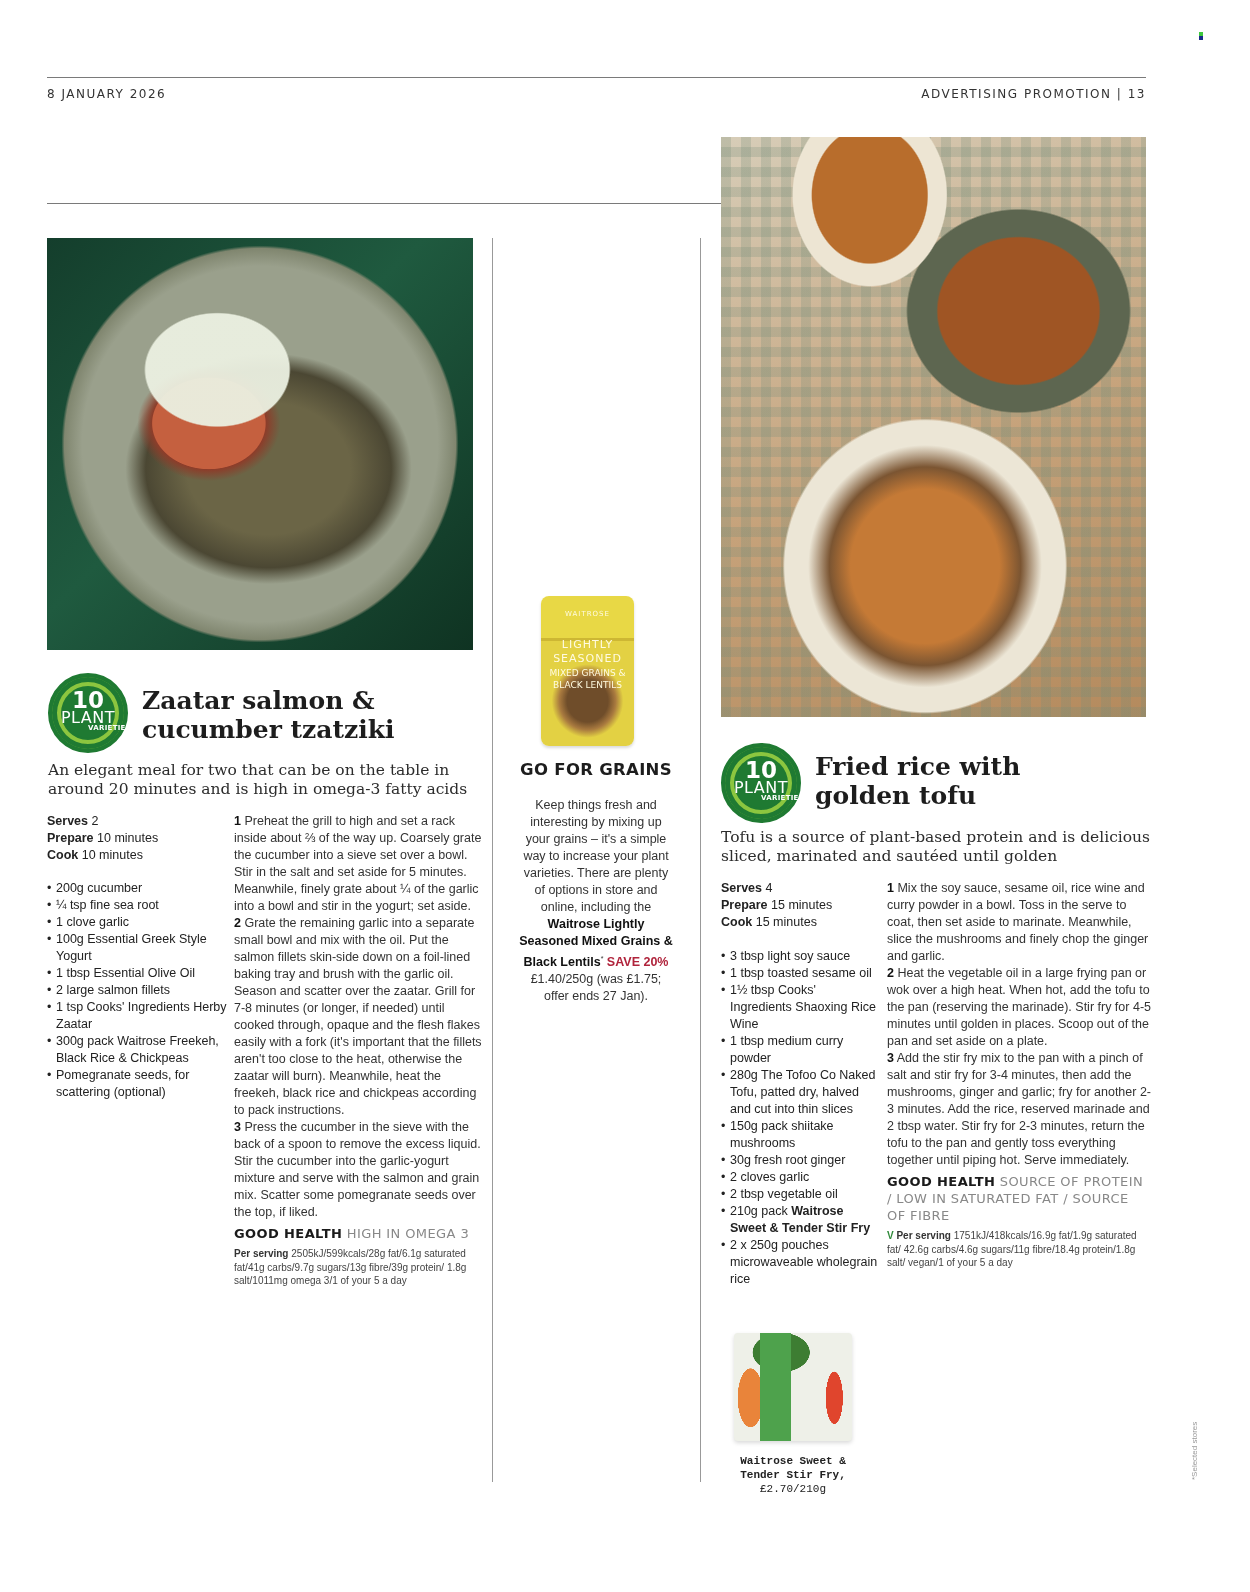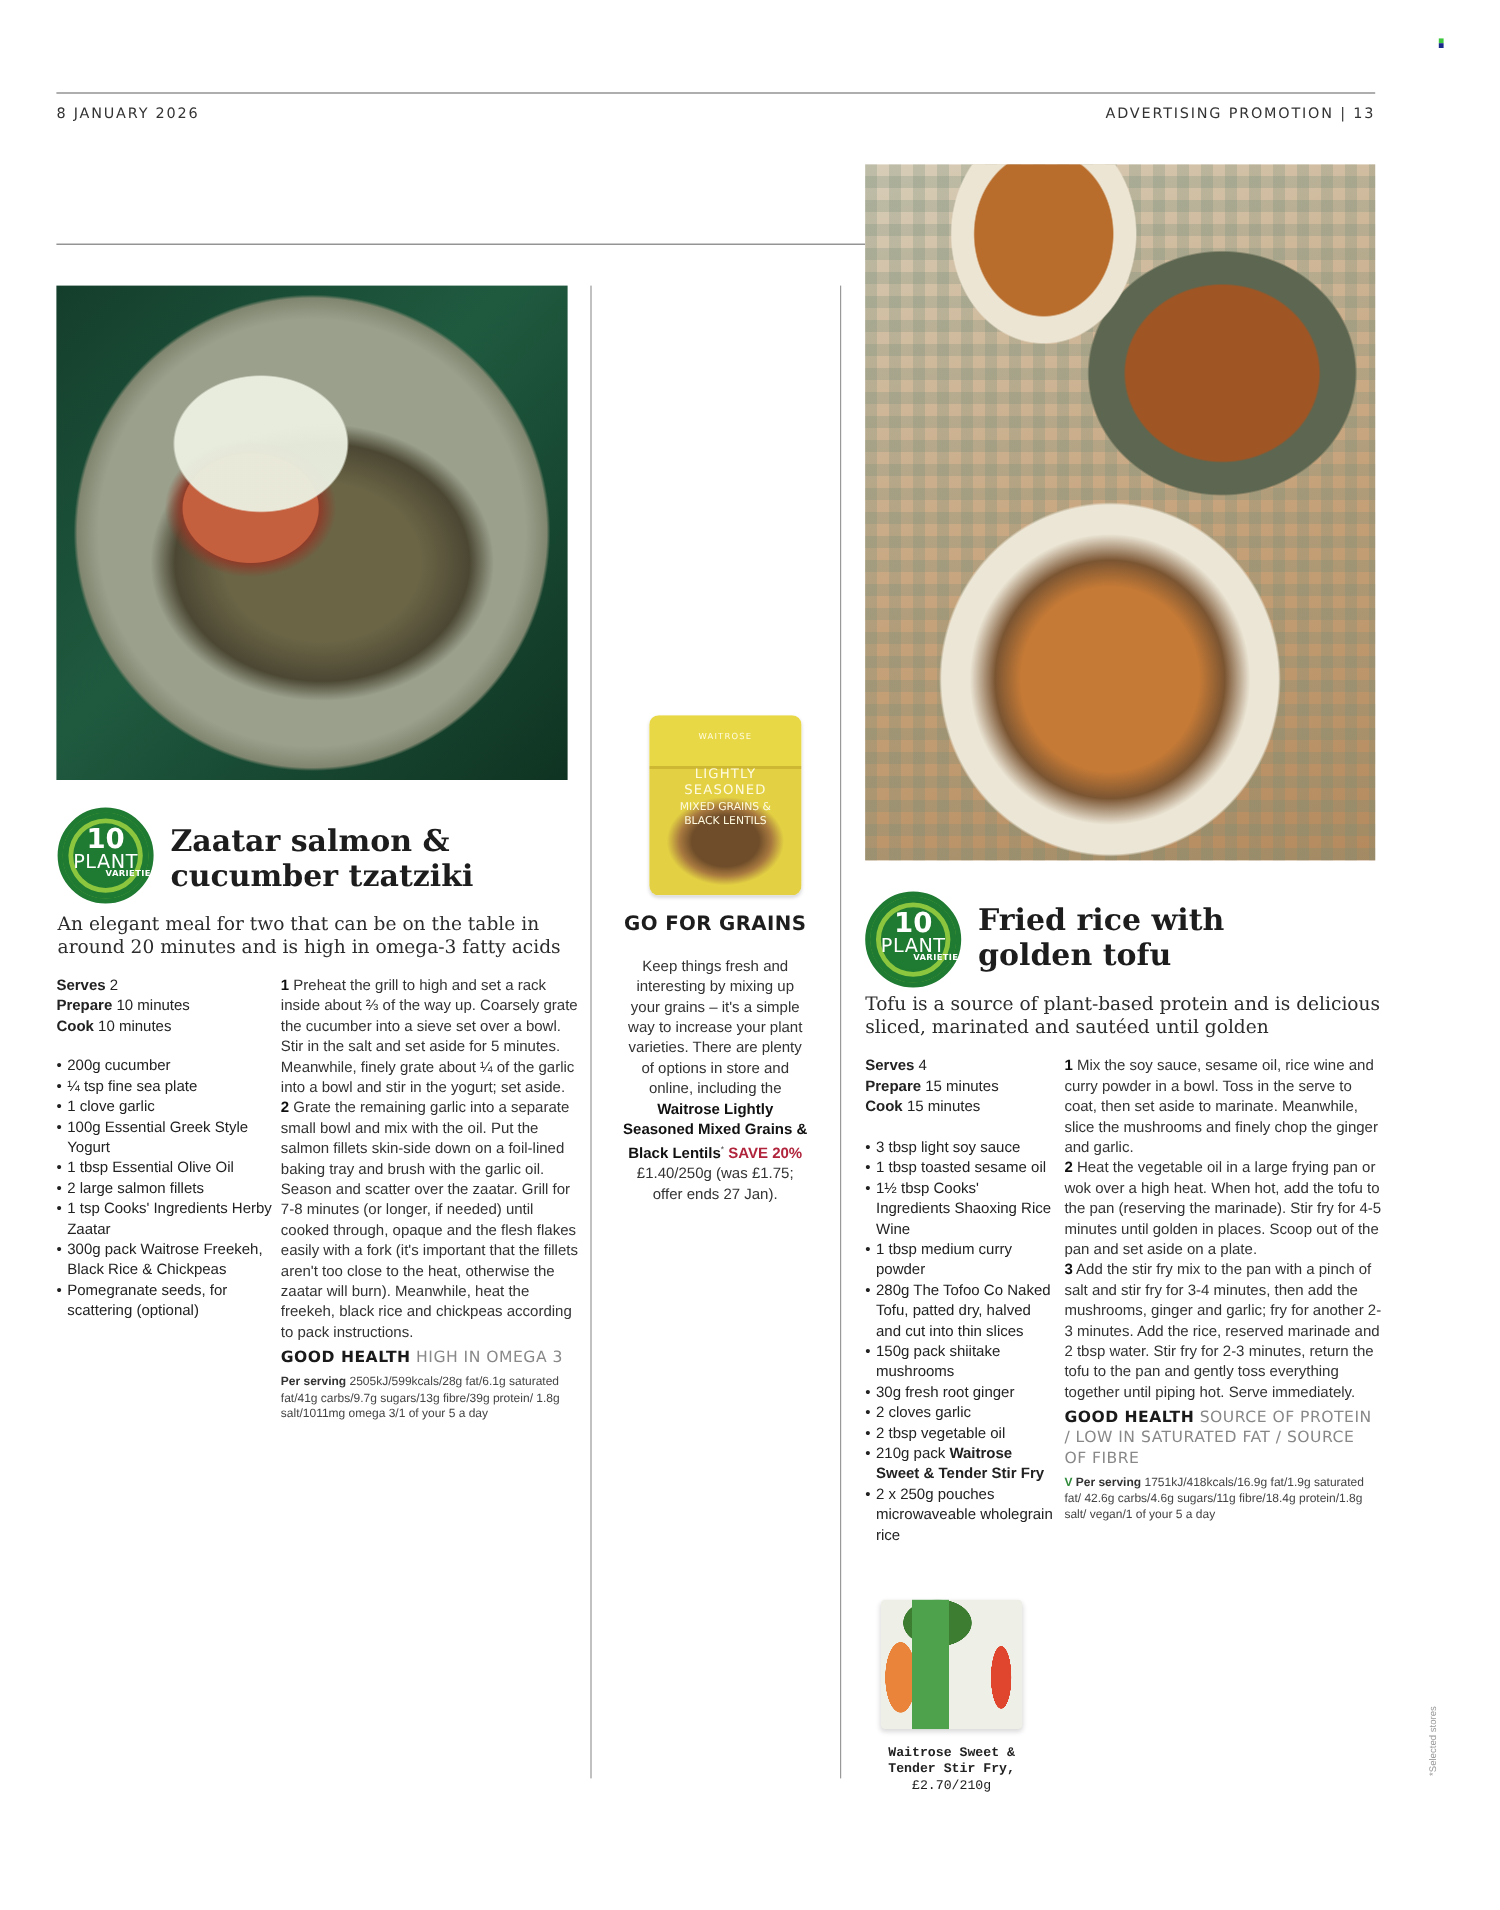--- a/index.html
+++ b/index.html
@@ -123,38 +123,39 @@
 </div>
 <div class="abs intro" style="left:48px; top:761px; width:420px;">An elegant meal for two that can be on the table in around 20 minutes and is high in omega-3 fatty acids</div>
 
 <div class="abs meta" style="left:47px; top:813px; width:180px;">
   <div><b>Serves</b> <span>2</span></div>
   <div><b>Prepare</b> <span>10 minutes</span></div>
   <div><b>Cook</b> <span>10 minutes</span></div>
 </div>
 <ul class="abs ing-list" style="left:47px; top:880px; width:180px;">
   <li>200g cucumber</li>
-  <li>¼ tsp fine sea plate</li>
+  <li>¼ tsp fine sea root</li>
   <li>1 clove garlic</li>
   <li>100g Essential Greek Style Yogurt</li>
   <li>1 tbsp Essential Olive Oil</li>
   <li>2 large salmon fillets</li>
   <li>1 tsp Cooks' Ingredients Herby Zaatar</li>
   <li>300g pack Waitrose Freekeh, Black Rice &amp; Chickpeas</li>
   <li>Pomegranate seeds, for scattering (optional)</li>
 </ul>
 
 <div class="abs method" style="left:234px; top:813px; width:250px;">
   <p><b>1</b> <span>Preheat the grill to high and set a rack inside about ⅔ of the way up. Coarsely grate the cucumber into a sieve set over a bowl. Stir in the salt and set aside for 5 minutes. Meanwhile, finely grate about ¼ of the garlic into a bowl and stir in the yogurt; set aside.</span></p>
   <p><b>2</b> <span>Grate the remaining garlic into a separate small bowl and mix with the oil. Put the salmon fillets skin-side down on a foil-lined baking tray and brush with the garlic oil. Season and scatter over the zaatar. Grill for 7-8 minutes (or longer, if needed) until cooked through, opaque and the flesh flakes easily with a fork (it's important that the fillets aren't too close to the heat, otherwise the zaatar will burn). Meanwhile, heat the freekeh, black rice and chickpeas according to pack instructions.</span></p>
+  <p><b>3</b> <span>Press the cucumber in the sieve with the back of a spoon to remove the excess liquid. Stir the cucumber into the garlic-yogurt mixture and serve with the salmon and grain mix. Scatter some pomegranate seeds over the top, if liked.</span></p>
   <div class="gh"><b>GOOD HEALTH</b> <span>HIGH IN OMEGA 3</span></div>
   <div class="nutr"><b>Per serving</b> <span>2505kJ/599kcals/28g fat/6.1g saturated fat/41g carbs/9.7g sugars/13g fibre/39g protein/ 1.8g salt/1011mg omega 3/1 of your 5 a day</span></div>
 </div>
 
-<div class="pack-grains" style="left:541px; top:596px; width:127px; height:150px;">
+<div class="pack-grains" style="left:541px; top:596px; width:93px; height:150px;">
   <div class="pack-label" style="top:14px; font-size:7px; letter-spacing:1px;">WAITROSE</div>
   <div class="pack-label" style="top:42px; font-size:11px; letter-spacing:1px;">LIGHTLY</div>
   <div class="pack-label" style="top:56px; font-size:11px; letter-spacing:1px;">SEASONED</div>
   <div class="pack-label" style="top:72px; font-size:9px;">MIXED GRAINS &amp;</div>
   <div class="pack-label" style="top:84px; font-size:9px;">BLACK LENTILS</div>
 </div>
 <div class="abs grains-head" style="left:505px; top:760px; width:182px;">GO FOR GRAINS</div>
 <div class="abs grains-body" style="left:517px; top:797px; width:158px;">
   <span>Keep things fresh and interesting by mixing up your grains – it's a simple way to increase your plant varieties. There are plenty of options in store and online, including the</span>
   <b>Waitrose Lightly Seasoned Mixed Grains &amp; Black Lentils</b><sup style="font-size:7px;">*</sup>

